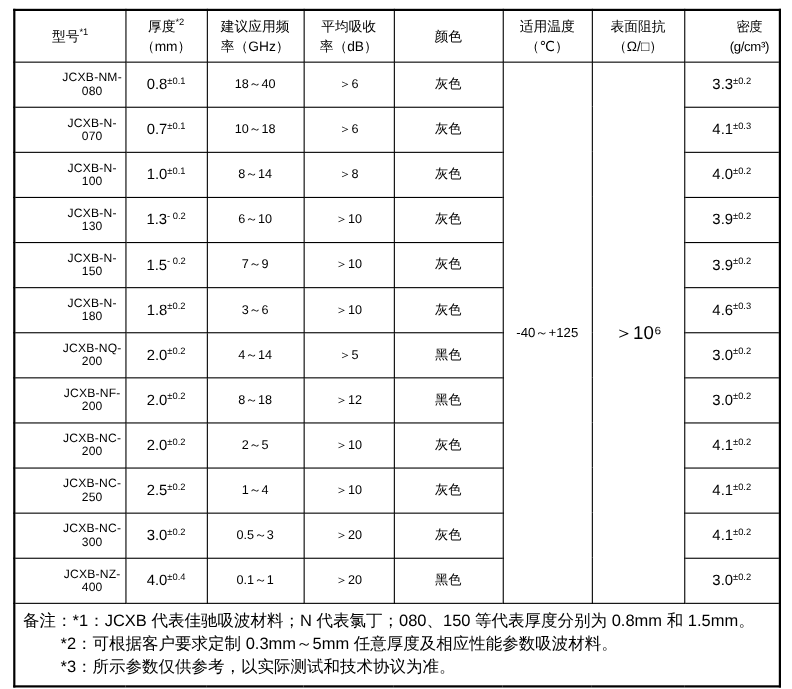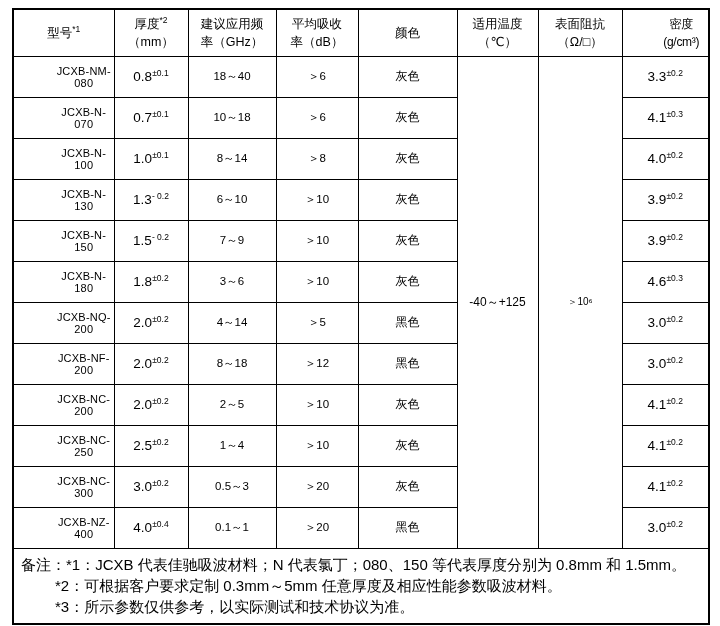--- a/index.html
+++ b/index.html
@@ -40,21 +40,21 @@
   tbody td { height: 41px; font-size: 11.5px; }
   td.c-model { font-size: 11px; letter-spacing: 0.2px; padding-left: 40px; }
   td.c-th .val, td.c-den .val { font-size: 13.5px; }
   sup.tol, thead sup {
     font-size: 8.5px;
     vertical-align: super;
     line-height: 0;
   }
   td.c-freq, td.c-abs { font-size: 11.5px; }
   td.c-color, td.c-temp { font-size: 12px; }
-  td.c-imp { font-size: 10px; }
+  td.c-imp { font-size: 17px; }
   tfoot td.notes {
     text-align: left;
     vertical-align: top;
     padding: 5px 6px 6px 7px;
     font-size: 15px;
     line-height: 21px;
     height: 66px;
   }
   .note-line { white-space: nowrap; }
   .note-line.indent { padding-left: 34px; }

